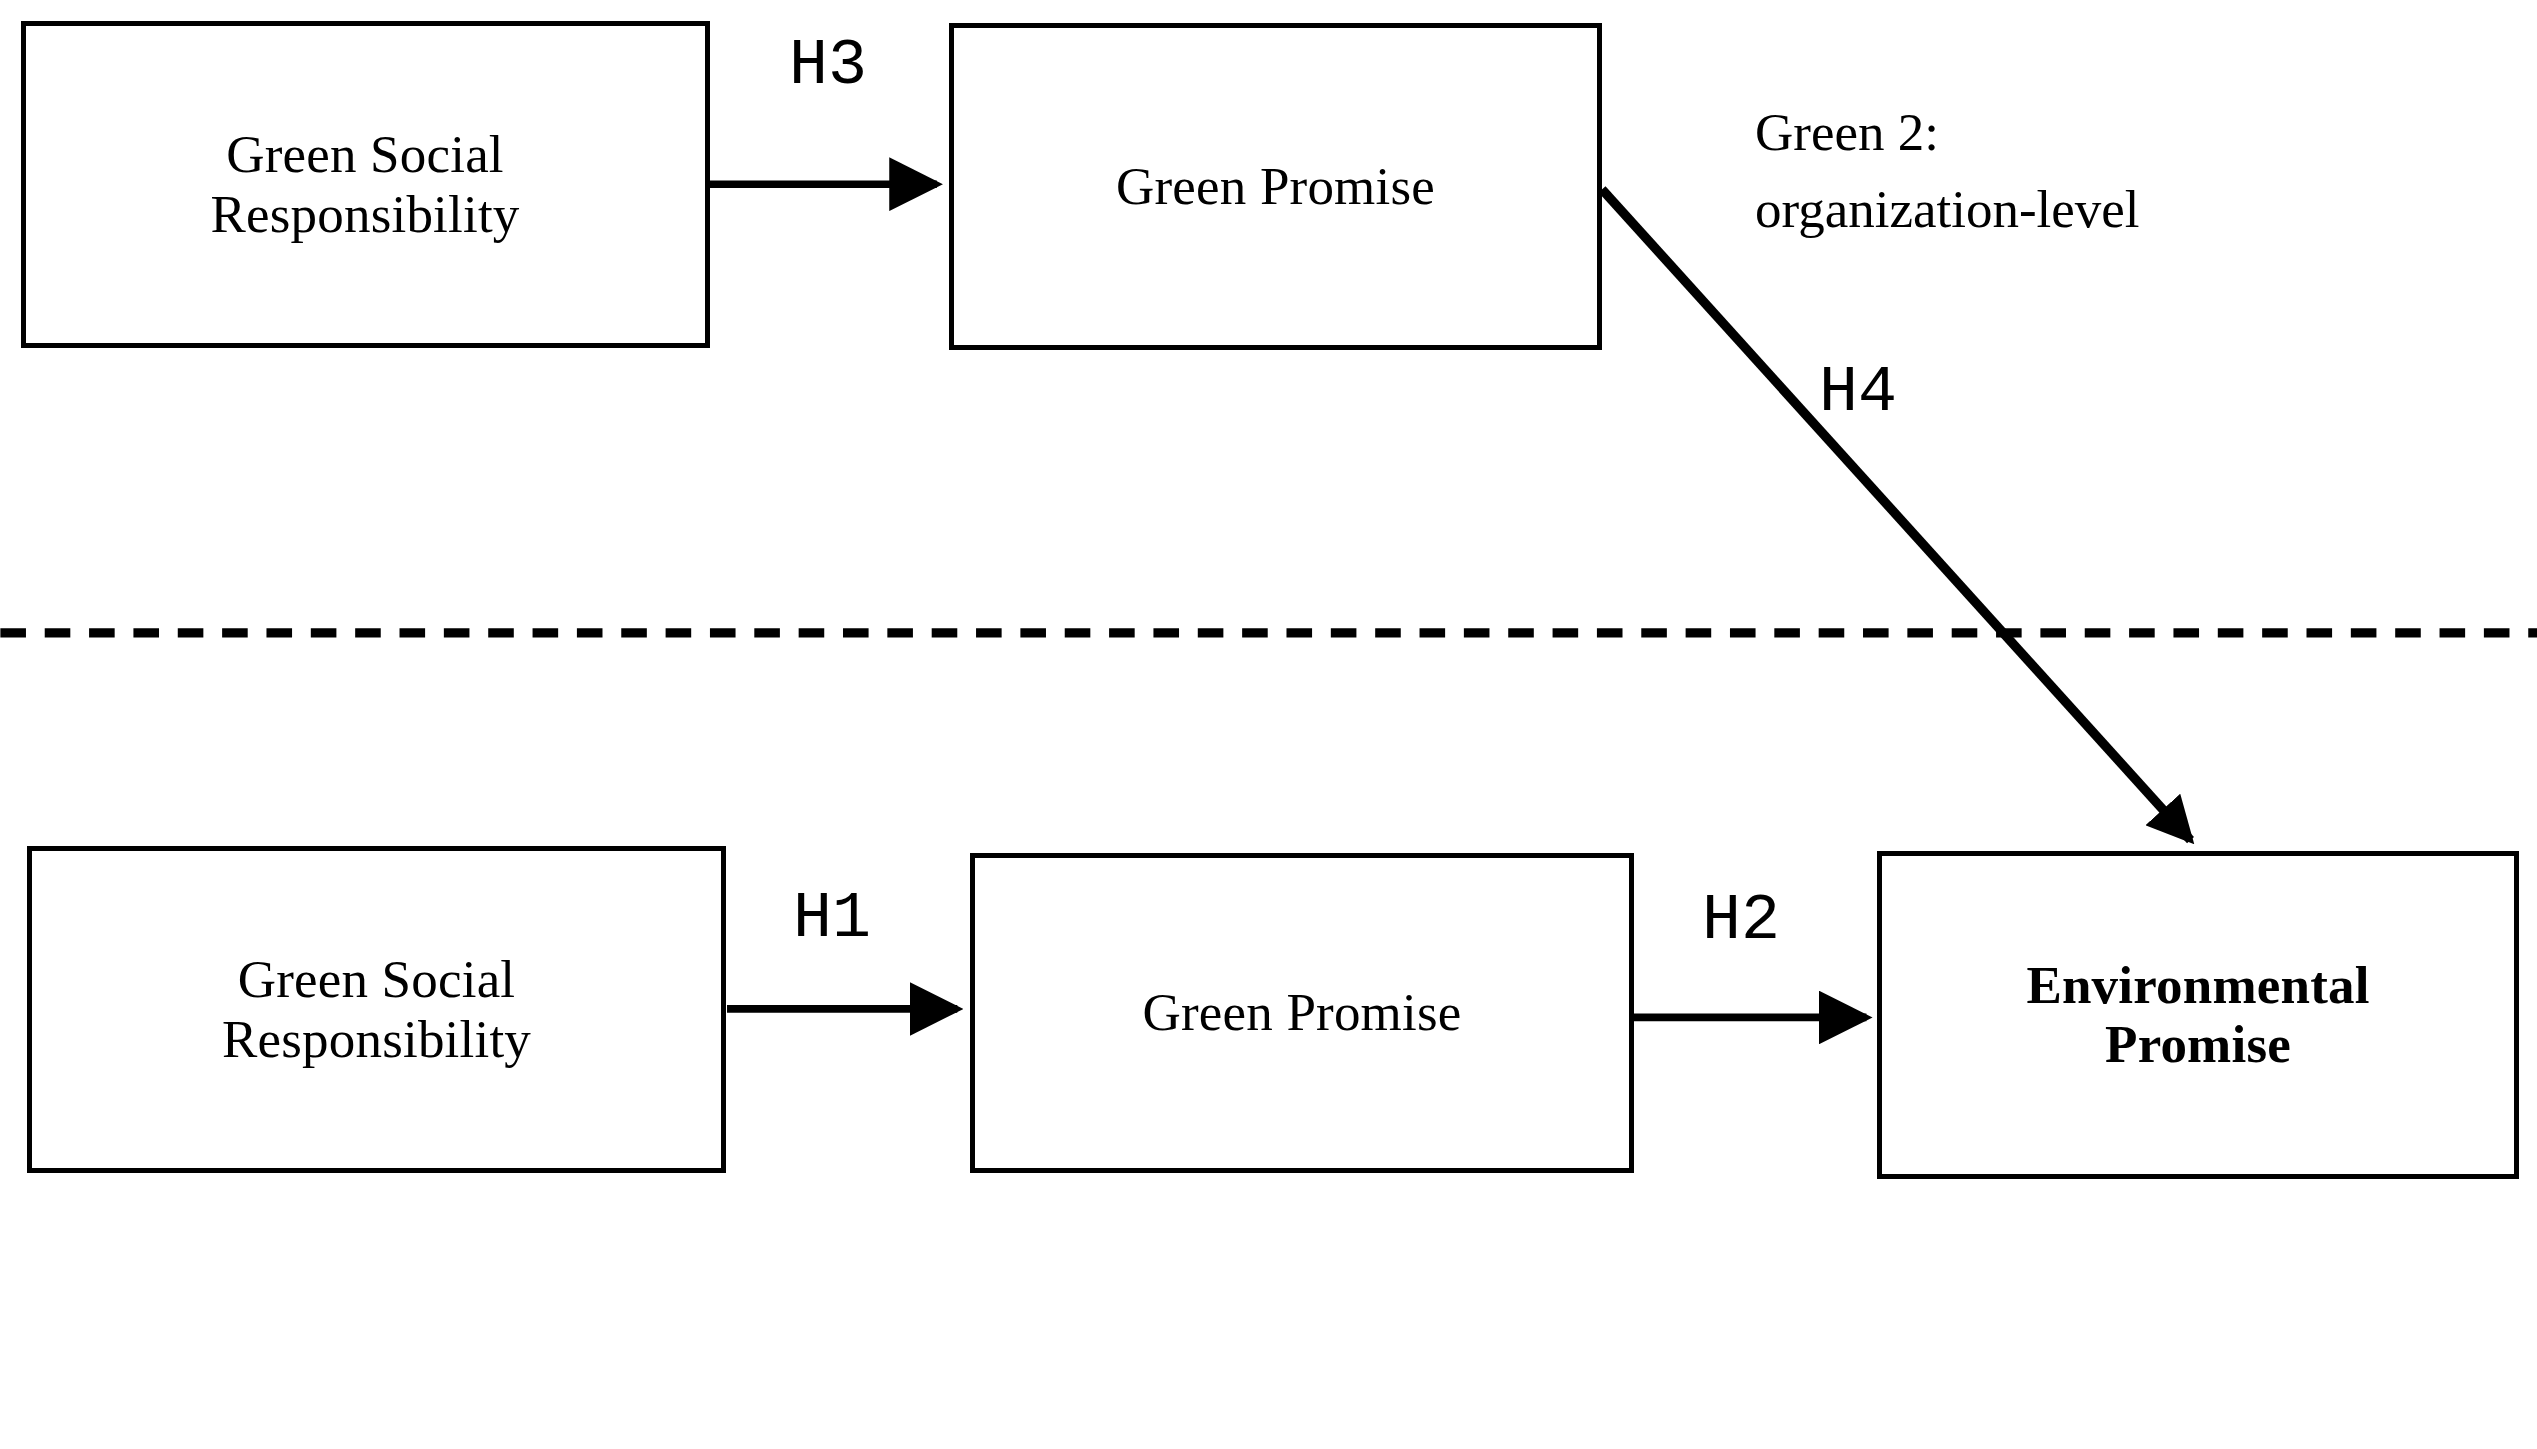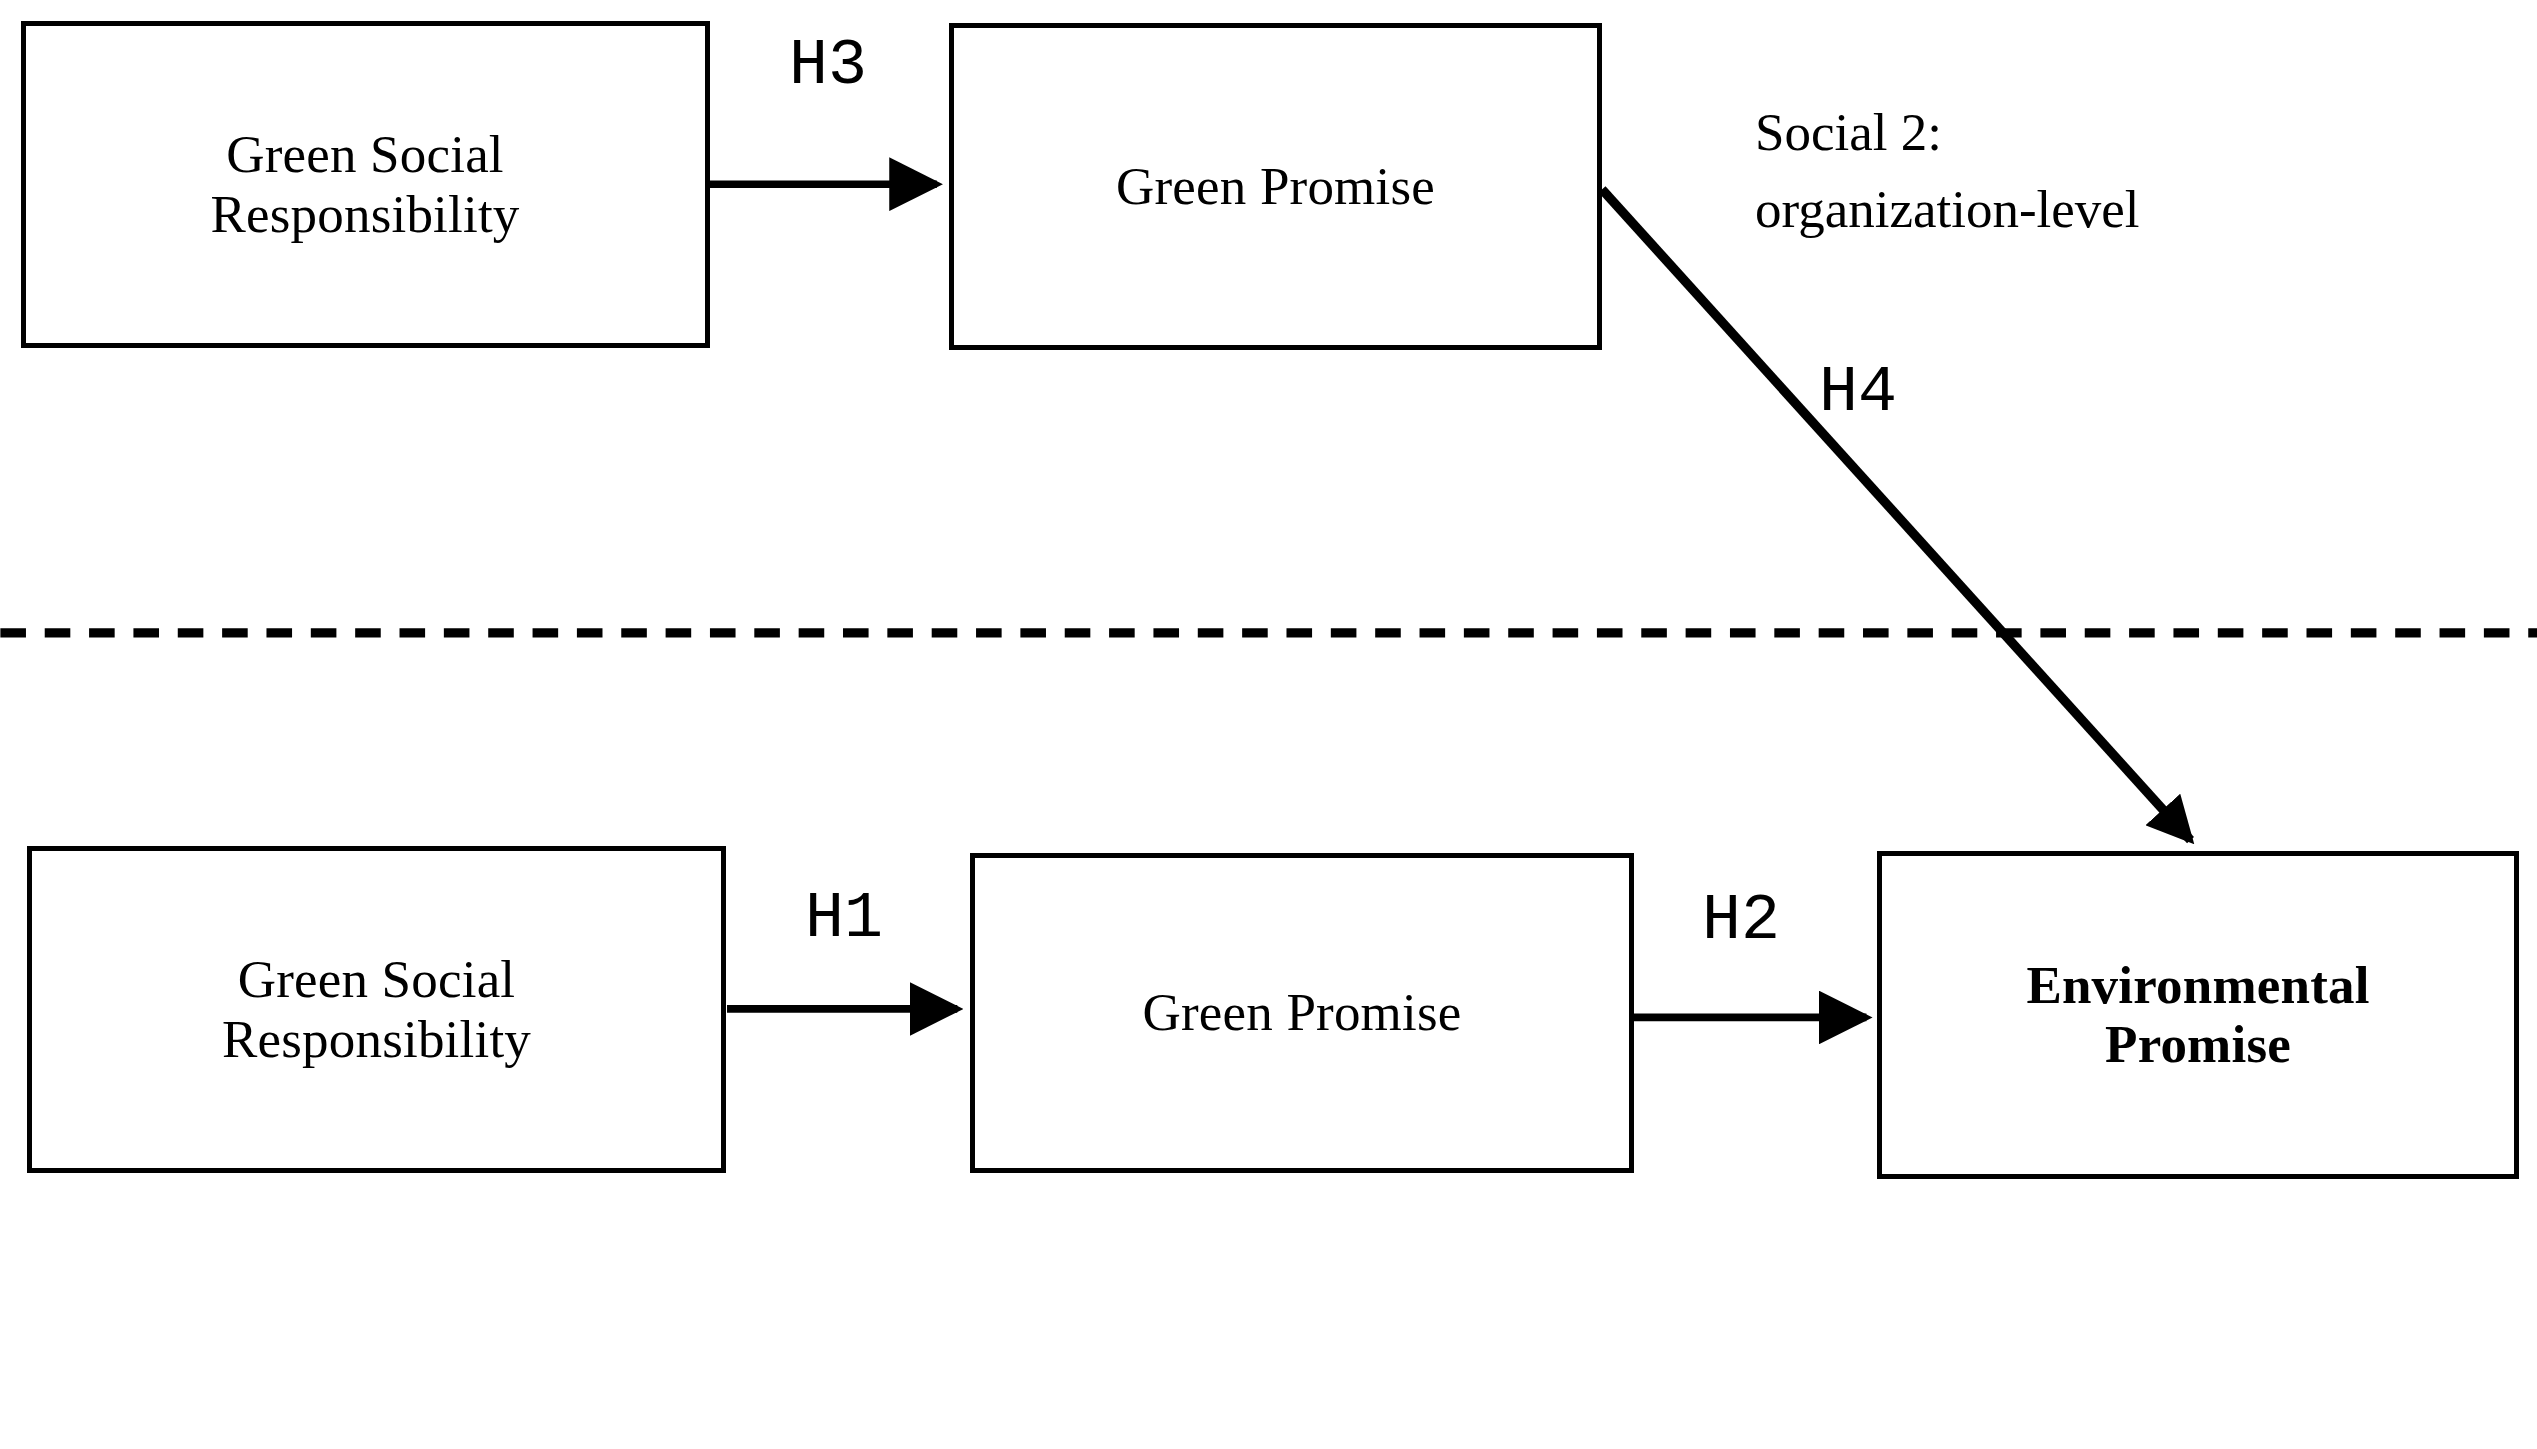--- a/index.html
+++ b/index.html
@@ -93,21 +93,21 @@
     <div class="node-label">
       <div>Green Promise</div>
     </div>
   </div>
 
   <div class="edge-label" style="left:789px; top:34px;">H3</div>
 
   <div class="edge-label" style="left:1819px; top:337px;margin-top:24px;">H4</div>
 
   <div class="level-note" style="left:1755px; top:94px;">
-    <div>Social 2:</div>
+    <div>Green 2:</div>
     <div>organization-level</div>
   </div>
 
   <div class="node-box" style="left:27px; top:846px; width:699px; height:327px;">
     <div class="node-label">
       <div>Green Social</div>
       <div>Responsibility</div>
     </div>
   </div>
 
@@ -117,19 +117,19 @@
     </div>
   </div>
 
   <div class="node-box" style="left:1877px; top:851px; width:642px; height:328px;font-weight:bold;">
     <div class="node-label">
       <div>Environmental</div>
       <div>Promise</div>
     </div>
   </div>
 
-  <div class="edge-label" style="left:793px; top:887px;margin-left:12px;">H1</div>
+  <div class="edge-label" style="left:793px; top:887px;">H1</div>
 
   <div class="edge-label" style="left:1702px; top:889px;">H2</div>
 
 
 </div>
 
 
 </body></html>

